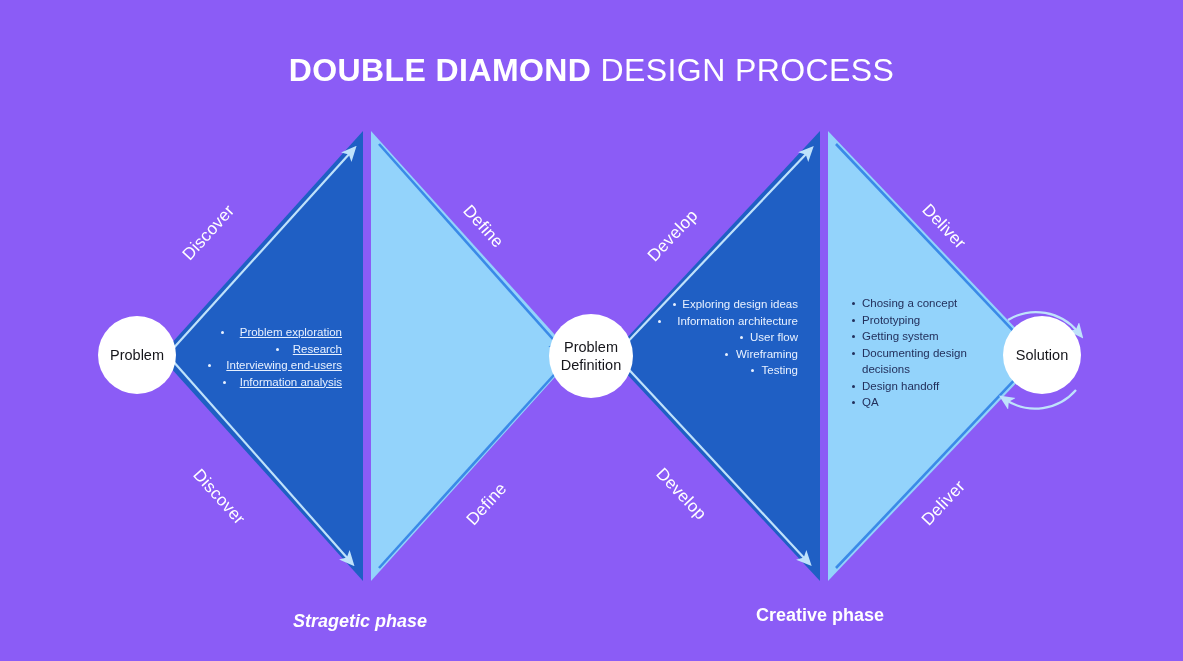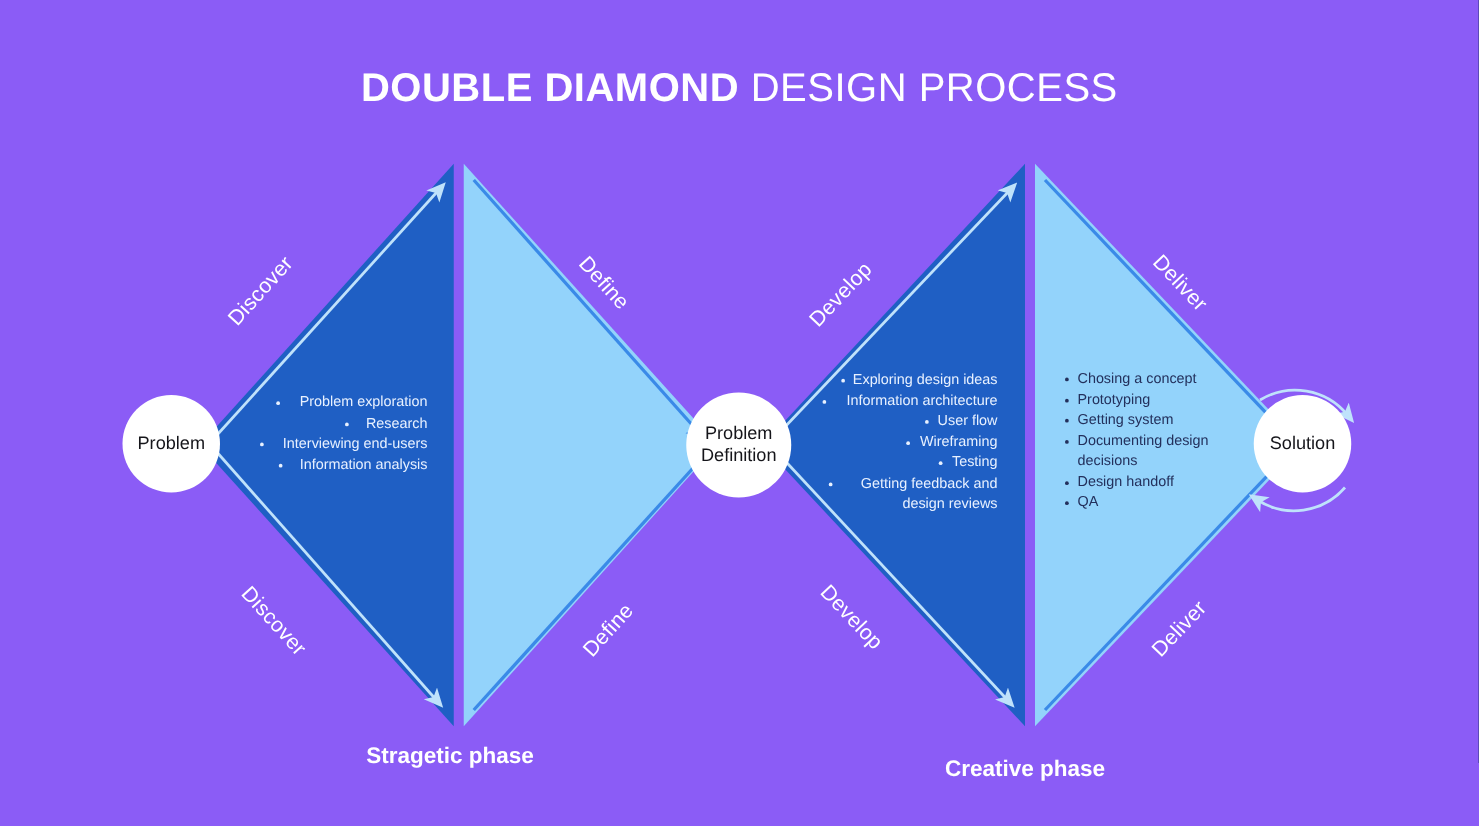--- a/index.html
+++ b/index.html
@@ -37,21 +37,21 @@
   }
   
   .bullets.right { text-align:right; color:#e8f1ff; }
   .bullets.right li { padding-right:0; padding-left:10px; }
   .bullets.right li .dot { background:#e8f1ff; left:0; }
   
   .bullets.left { text-align:left; color:#23305c; }
   .bullets.left li { padding-left:11px; }
   .bullets.left li .dot { background:#23305c; left:1px; }
 
-  #list-discover { left:192px; top:314px; width:150px; }
+  #list-discover { left:192px; top:324px; width:150px;text-decoration:underline; }
   #list-define   { left:389px; top:316px; width:145px; }
   #list-develop  { left:648px; top:296px; width:150px; }
   #list-deliver  { left:851px; top:295px; width:135px; }
 
   
   .circle {
     position:absolute; border-radius:50%;
     background:#ffffff; color:#15151a;
     display:flex; align-items:center; justify-content:center;
     text-align:center; font-size:14.5px; line-height:18px;
@@ -66,21 +66,21 @@
     position:absolute; color:#ffffff; font-size:17px; font-weight:500;
     white-space:nowrap; transform-origin:left center;
     letter-spacing:.2px;
   }
 
   
   .phase {
     position:absolute; color:#ffffff; font-size:18px; font-weight:700;
     white-space:nowrap; text-align:center;
   }
-  #phase-strategic { left:205px; top:594px; width:310px; }
+  #phase-strategic { left:205px; top:611px; width:310px;font-style:italic; }
   #phase-creative  { left:665px; top:605px; width:310px; }
 </style>
 </head>
 <body>
 
 <div id="stage">
 
   <div class="title">
     <span class="strong">DOUBLE DIAMOND</span><span class="light"> DESIGN PROCESS</span>
   </div>
@@ -139,21 +139,20 @@
     <li><span class="dot" style="left:auto; right:116px;"></span><span>Information analysis</span></li>
   </ul>
 
 
   <ul class="bullets right" id="list-develop">
     <li><span class="dot" style="left:auto; right:122px;"></span><span>Exploring design ideas</span></li>
     <li><span class="dot" style="left:auto; right:137px;"></span><span>Information architecture</span></li>
     <li><span class="dot" style="left:auto; right:55px;"></span><span>User flow</span></li>
     <li><span class="dot" style="left:auto; right:70px;"></span><span>Wireframing</span></li>
     <li><span class="dot" style="left:auto; right:44px;"></span><span>Testing</span></li>
-    <li><span class="dot" style="left:auto; right:132px;"></span><span>Getting feedback and design reviews</span></li>
   </ul>
 
   <ul class="bullets left" id="list-deliver">
     <li><span class="dot"></span><span>Chosing a concept</span></li>
     <li><span class="dot"></span><span>Prototyping</span></li>
     <li><span class="dot"></span><span>Getting system</span></li>
     <li><span class="dot"></span><span>Documenting design decisions</span></li>
     <li><span class="dot"></span><span>Design handoff</span></li>
     <li><span class="dot"></span><span>QA</span></li>
   </ul>

